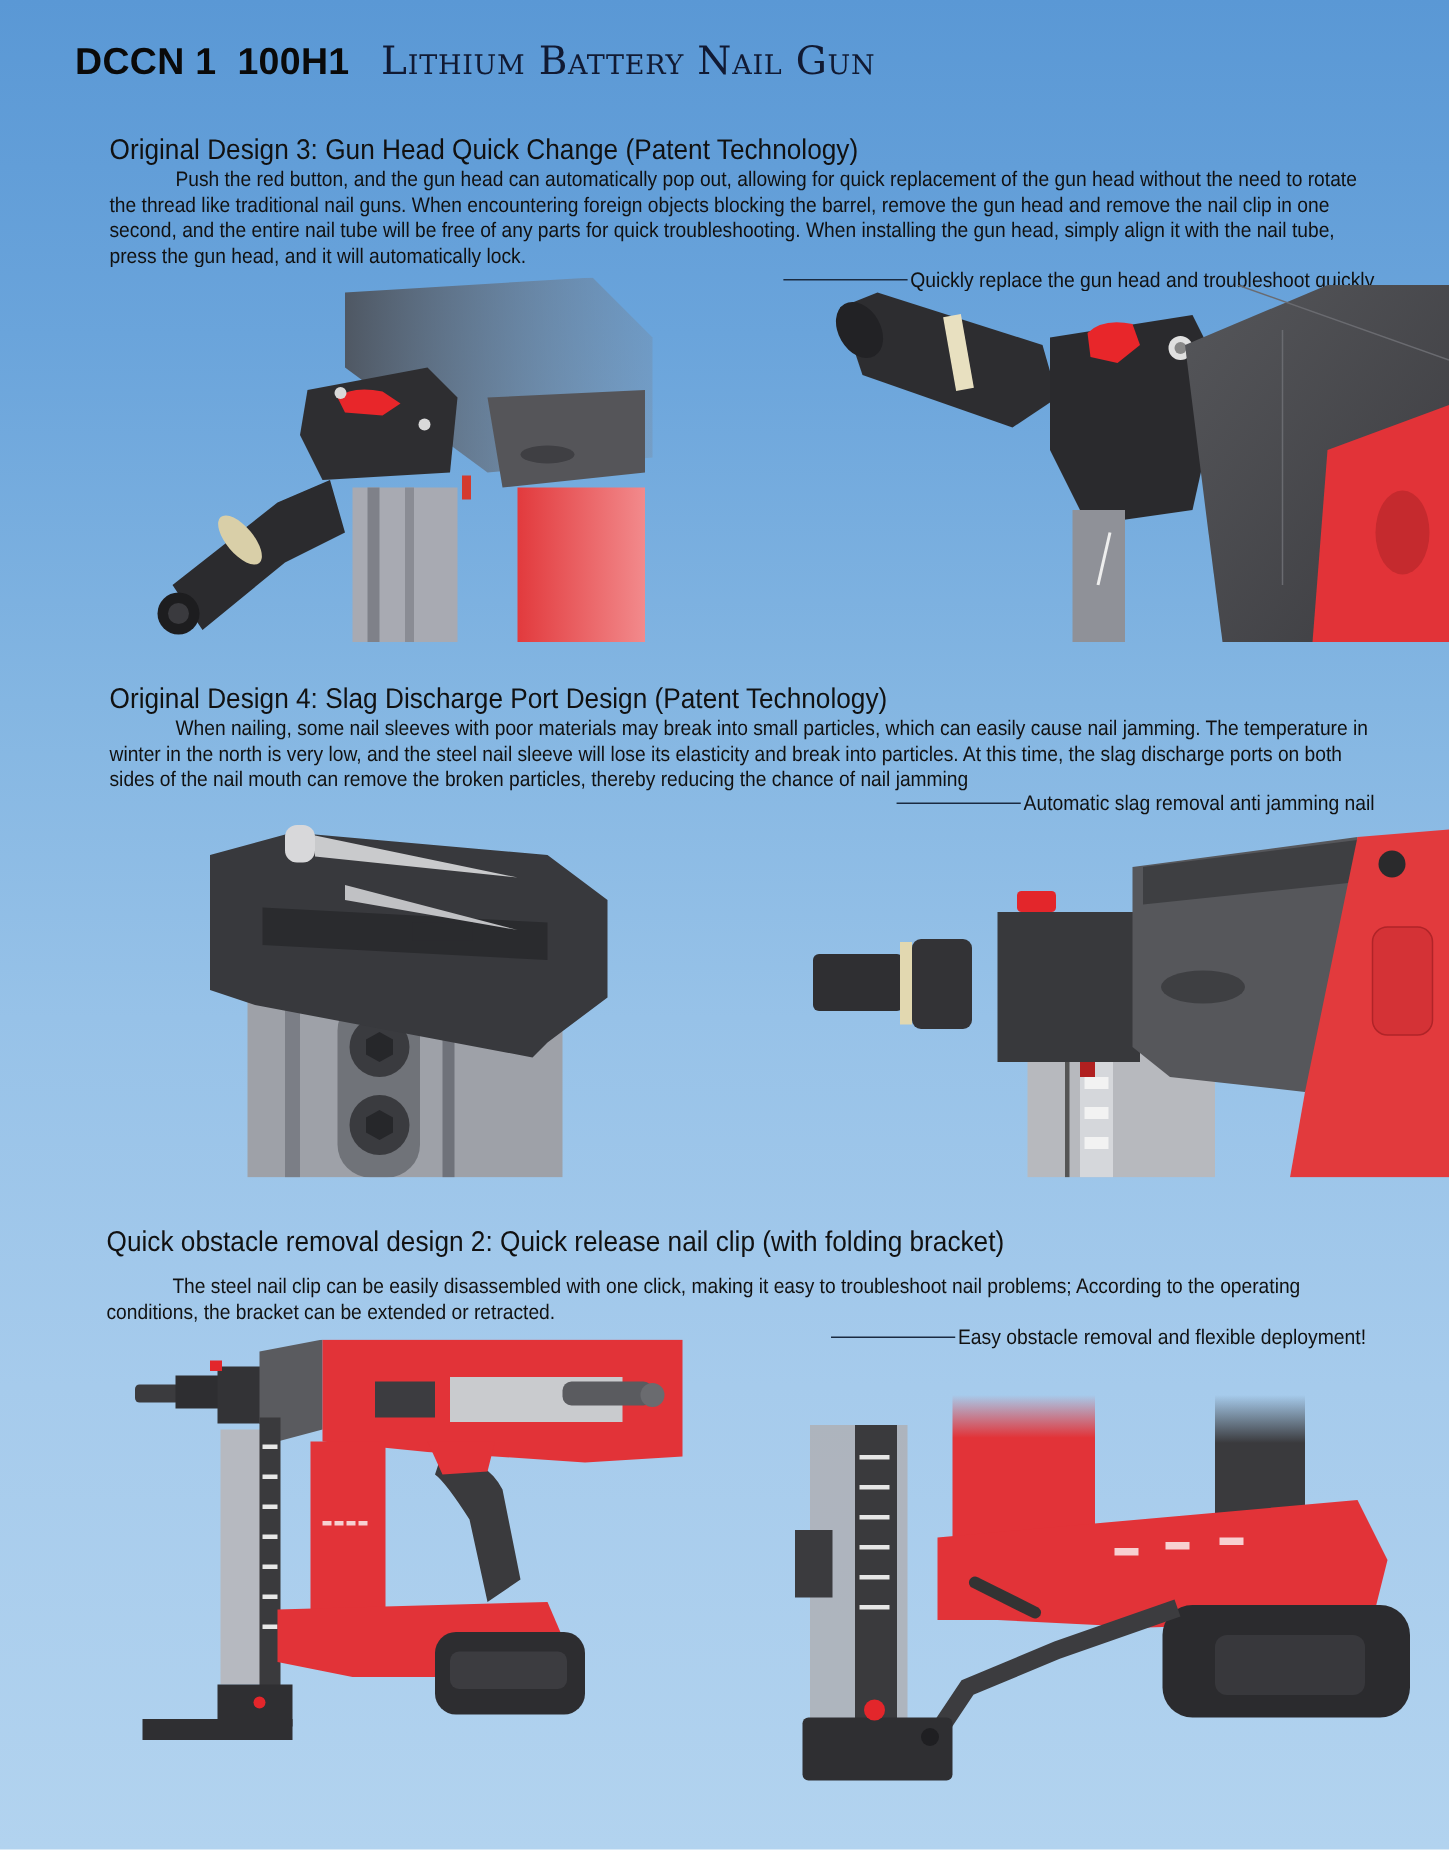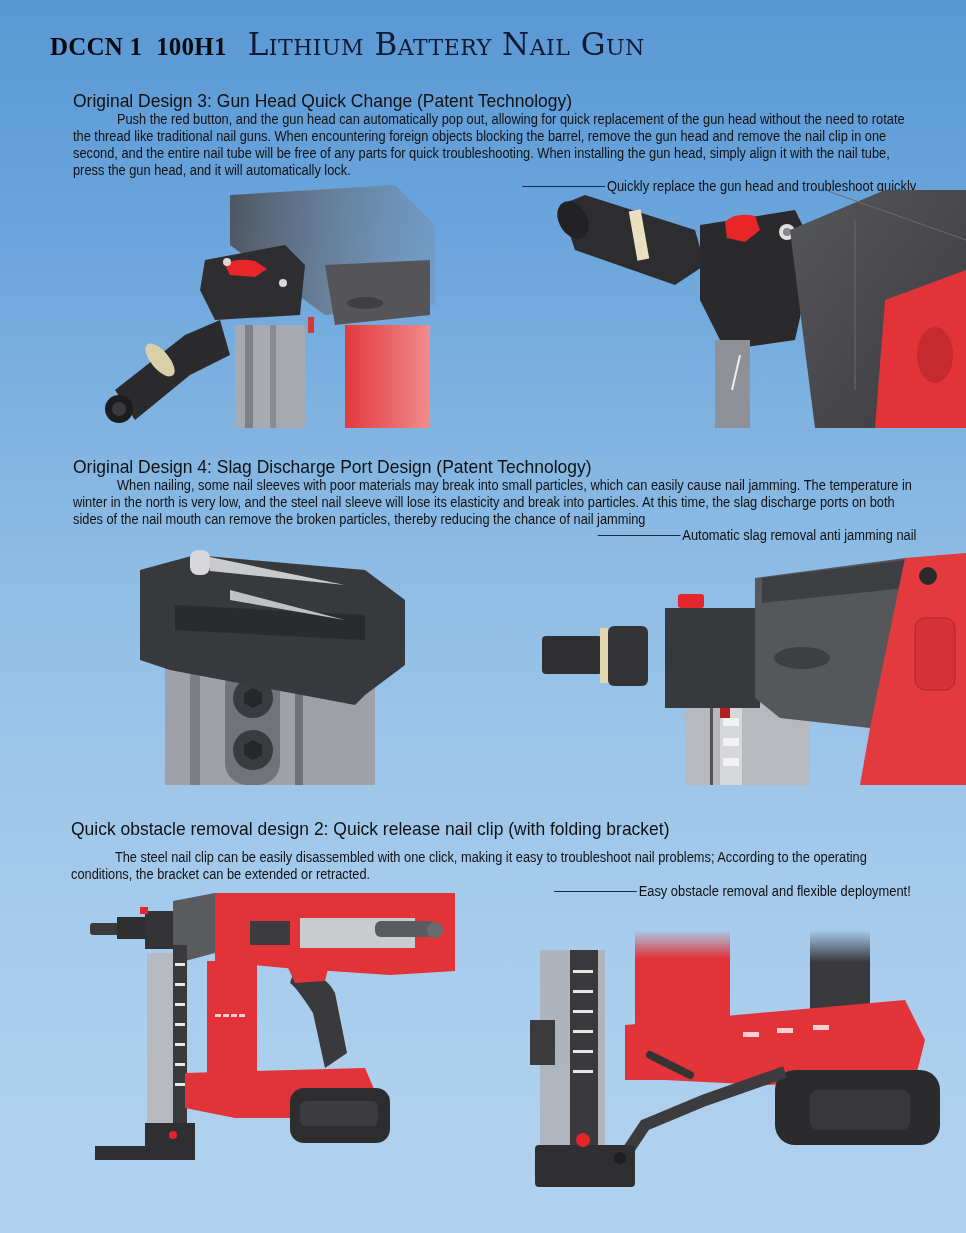--- a/index.html
+++ b/index.html
@@ -4,23 +4,23 @@
 <style>
   html, body { margin: 0; padding: 0; }
   body {
     width: 966px; height: 1233px; position: relative; overflow: hidden;
     background: linear-gradient(180deg, #5a98d5 0%, #6aa4db 18%, #84b6e2 38%, #97c2e8 55%, #a6cbec 75%, #b2d3ef 100%);
     font-family: "DejaVu Sans", "Liberation Sans", sans-serif;
     color: #111;
   }
   .abs { position: absolute; }
   .main-title { left: 50px; top: 26px; white-space: nowrap; }
-  .model { font-family: Liberation Serif, serif; font-weight: 700; font-size: 25px; letter-spacing: 0.2px; color: #0a0a0a; }
+  .model { font-family: Liberation Sans, sans-serif; font-weight: 700; font-size: 25px; letter-spacing: 0.2px; color: #0a0a0a; }
   .model-gap { display: inline-block; width: 14px; }
-  .product { font-family: "DejaVu Serif", "Liberation Serif", serif; font-size: 31px; color: #111a33; letter-spacing: 0.5px; margin-left: 16px; font-variant: small-caps; }
+  .product { font-family: "DejaVu Serif", "Liberation Serif", serif; font-size: 26px; color: #111a33; letter-spacing: 0.5px; margin-left: 16px; font-variant: small-caps; }
   .sec-title { font-family: "Liberation Sans", sans-serif; font-size: 19px; color: #111; white-space: nowrap; transform: scaleX(0.92); transform-origin: left top; }
   .body-text { font-family: "Liberation Sans", sans-serif; font-size: 14px; line-height: 17px; color: #111; width: 920px; transform: scaleX(0.915); transform-origin: left top; }
   .body-text .indent { display: inline-block; width: 48px; }
   .caption { font-family: "Liberation Sans", sans-serif; font-size: 14px; color: #111; white-space: nowrap; display: flex; align-items: center; transform: scaleX(0.92); transform-origin: right center; }
   .leader { display: inline-block; height: 1px; background: #1a2a40; margin-right: 2px; }
   .figure { position: absolute; overflow: hidden; }
   .figure svg { display: block; }
 </style>
 </head>
 <body>

